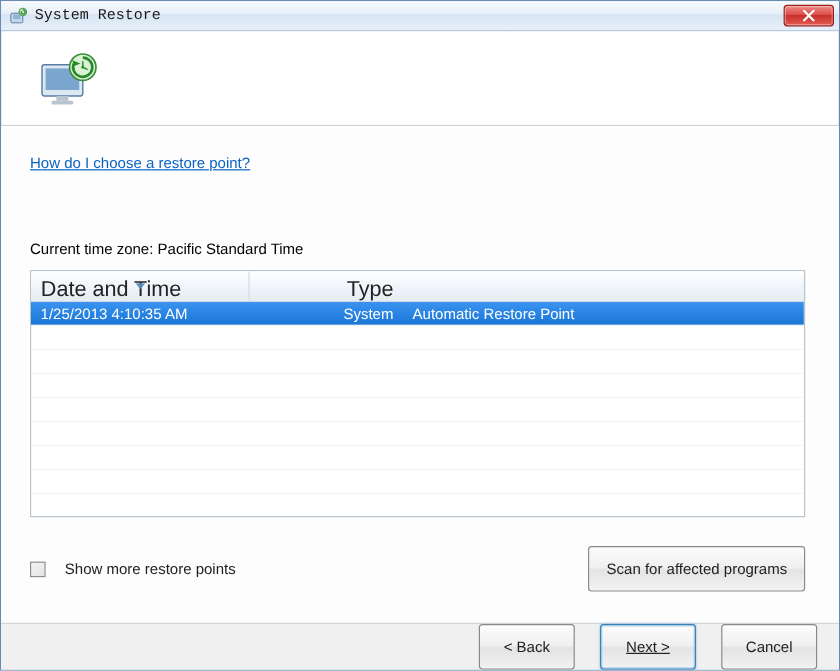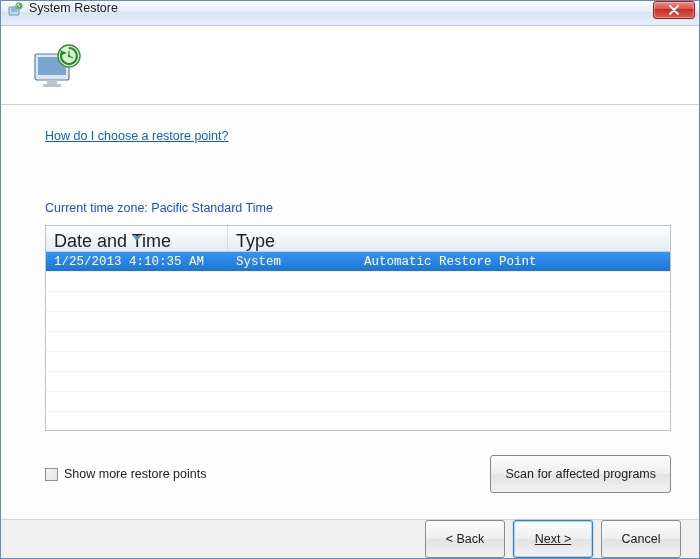--- a/index.html
+++ b/index.html
@@ -17,21 +17,23 @@
       background: #fff;
       border: 1px solid #6a8bb0;
       display: flex;
       flex-direction: column;
     }
     .titlebar {
       height: 41px;
       background: linear-gradient(to bottom, #f8fbff 0%, #e6eef8 45%, #d7e4f2 46%, #e6f0fb 100%);
       border-bottom: 1px solid #b8c7d9;
       display: flex;
+      align-items: center;
       padding: 0 4px 0 6px;
+      font-family: Liberation Mono, monospace;
     }
     .titlebar .app-icon {
       width: 16px; height: 16px;
       margin-right: 6px;
       display: inline-flex; align-items: center; justify-content: center;
     }
     .titlebar .title {
       flex: 1;
       color: #1a1a1a;
       font-size: 12.5px;
@@ -55,35 +57,35 @@
     .header-text {
       flex: 1;
       font-size: 13.5px;
       font-weight: bold;
       color: #111;
       padding-top: 4px;
     }
     .header-icon { width: 56px; height: 48px; }
     .content {
       flex: 1;
-      padding: 24px 28px 8px 44px;
+      padding: 24px 28px 8px 24px;
       background: #fdfdfd;
       display: flex;
       flex-direction: column;
     }
     .help-link {
       color: #0a63c4;
       text-decoration: underline;
       font-size: 12.5px;
       cursor: pointer;
       display: inline-block;
       margin-bottom: 30px;
     }
     .tz-label {
-      color: #1d4ed8;
+      color: #000000;
       font-size: 12.5px;
       margin-bottom: 10px;
       margin-top: 28px;
     }
     .table {
       border: 1px solid #b9c3cd;
       background: #fff;
       width: 100%;
       height: 206px;
       display: flex;
@@ -100,54 +102,53 @@
     }
     .th {
       padding: 5px 8px;
       border-right: 1px solid #d6dde6;
       position: relative;
       cursor: pointer;
     }
     .th:last-child { border-right: none; }
     .col-date { width: 182px; }
     .col-desc { flex: 1; }
-    .col-type { width: 128px; }
+    .col-type { width: 128px; text-align: right; }
     .sort-ind {
       position: absolute;
       top: -1px;
       left: 50%;
       transform: translateX(-50%);
     }
     .tbody {
       flex: 1;
       overflow: auto;
       font-size: 12.5px;
     }
     .trow {
       display: flex;
       height: 20px;
       align-items: center;
       border-bottom: 1px solid #f0f2f5;
       cursor: pointer;
-      font-family: Liberation Mono, monospace;
     }
     .trow.selected {
       background: linear-gradient(to bottom, #3a93f0 0%, #1a75d6 100%);
       color: #fff;
     }
     .td { padding: 2px 8px; white-space: nowrap; overflow: hidden; }
     .empty-row { height: 20px; border-bottom: 1px solid #f2f4f7; }
     .below-table {
       display: flex;
       align-items: center;
       justify-content: space-between;
       padding: 24px 0 18px 0;
     }
     .checkbox-wrap {
-      display: flex; align-items: center; gap: 6px;
+      display: flex; align-items: center; gap: 16px;
       font-size: 12.5px; color: #222;
       cursor: pointer;
     }
     .checkbox {
       width: 13px; height: 13px;
       border: 1px solid #8e8f8f;
       background: linear-gradient(to bottom right, #f4f4f4, #e4e4e4);
     }
     .btn {
       height: 38px;
@@ -166,21 +167,21 @@
       box-shadow: 0 0 0 1px #a9d2f3 inset, 0 0 2px #6fb6ef;
       text-decoration: underline;
     }
     .footer {
       height: 48px;
       border-top: 1px solid #d5d5d5;
       background: #f0f0f0;
       display: flex;
       align-items: center;
       justify-content: flex-end;
-      gap: 8px;
+      gap: 21px;
       padding: 0 18px;
     }
   </style>
 </head>
 <body>
 
 <div class="window">
 
   <div class="titlebar">
     <span class="app-icon">

